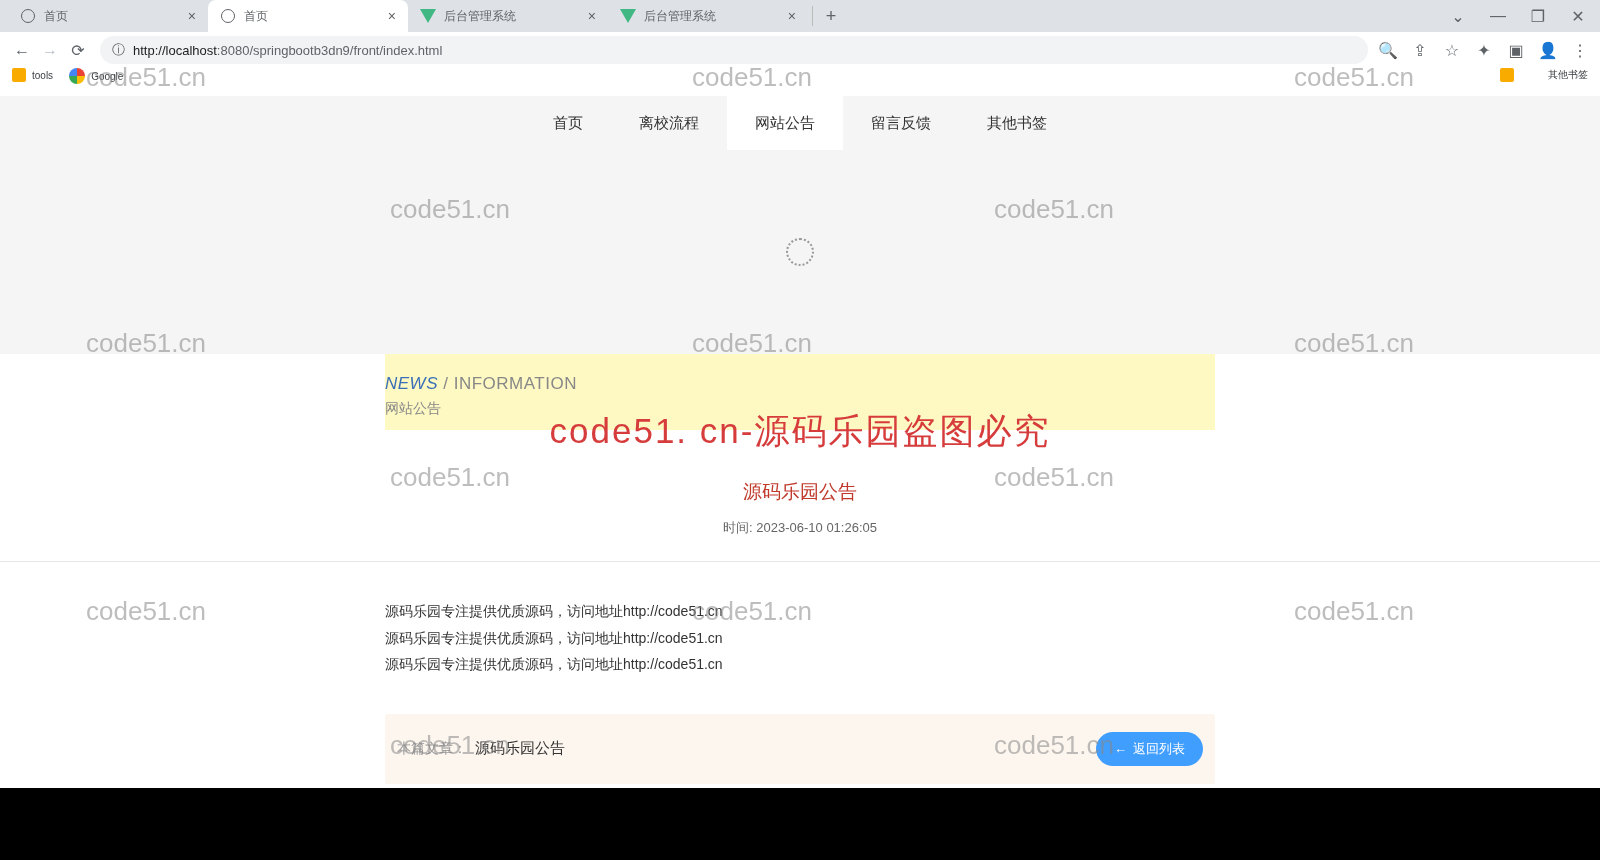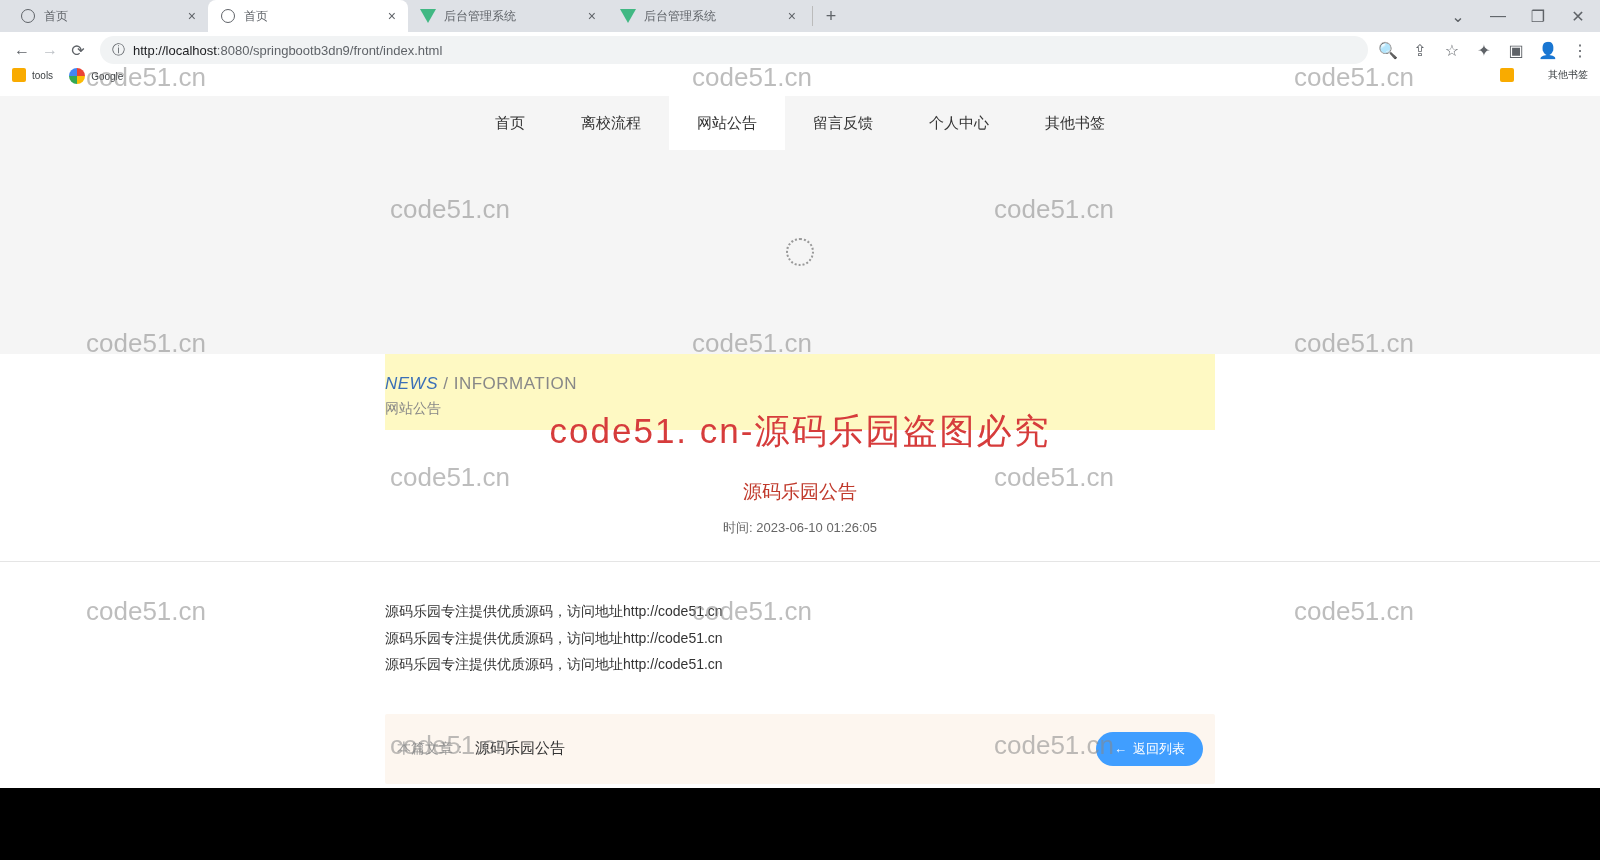--- a/index.html
+++ b/index.html
@@ -160,21 +160,20 @@
       <span>其他书签</span>
     </div>
   </div>
 </div>
 
 <div class="page-nav">
   <div class="nav-item">首页</div>
   <div class="nav-item">离校流程</div>
   <div class="nav-item active">网站公告</div>
   <div class="nav-item">留言反馈</div>
-  <div class="nav-item">个人中心</div>
   <div class="nav-item">其他书签</div>
 </div>
 
 <div class="banner">
   <div class="spinner"></div>
 </div>
 
 <div class="section-header">
   <div class="en">
     <span class="en-blue">NEWS</span><span class="en-gray"> / </span><span class="en-gray">INFORMATION</span>

